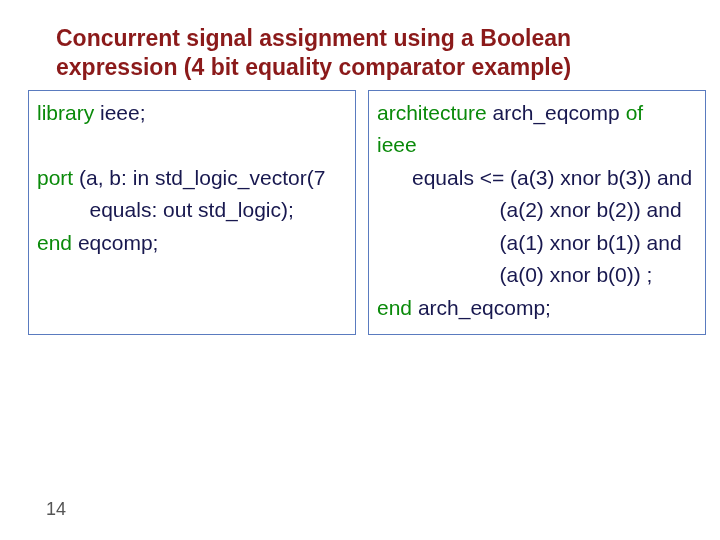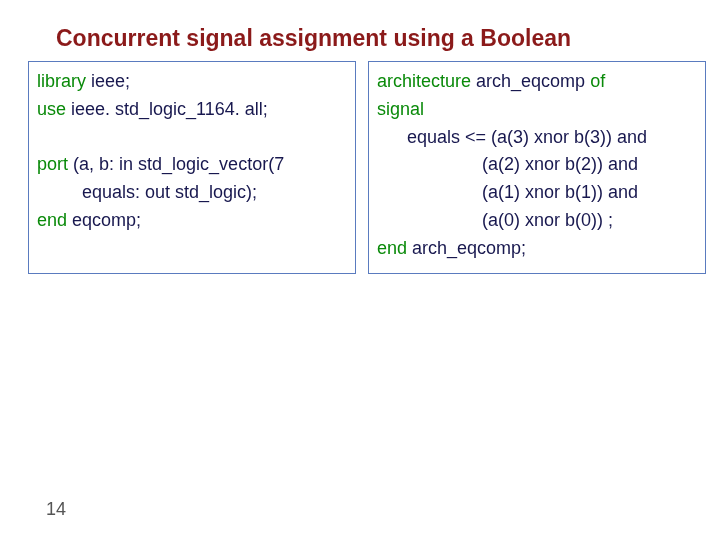--- a/index.html
+++ b/index.html
@@ -22,21 +22,21 @@
   }
   .panels {
     display: flex;
     gap: 12px;
     padding: 0 28px;
   }
   .code-box {
     border: 1px solid #5a7bbf;
     padding: 6px 8px 10px 8px;
     font-family: "Segoe UI", Arial, sans-serif;
-    font-size: 18px;
+    font-size: 21px;
     line-height: 1.55;
     flex: 1;
   }
   .code-box.left { flex: 0 0 310px; }
   .code-box.right { flex: 0 0 320px; }
   .line { white-space: pre; }
   .kw { color: #0a8a0a; }
   .tx { color: #18184f; }
   .pn {
     position: absolute;
@@ -45,36 +45,36 @@
     font-size: 18px;
     color: #555;
     font-family: Arial, sans-serif;
   }
 </style>
 </head>
 <body>
 
 <div class="title">
   <span>Concurrent signal assignment using a Boolean</span><br>
+  <span>expression (4 bit equality comparator example)</span>
 </div>
 
 <div class="panels">
 
   <div class="code-box left">
     <div class="line"><span class="kw">library</span><span class="tx"> ieee;</span></div>
-    <div class="line"><span class="kw">use</span><span class="tx"> ieee. std_logic_1164. all;</span></div>
     <div class="line"><span> </span></div>
     <div class="line"><span class="kw">port</span><span class="tx"> (a, b: in std_logic_vector(7</span></div>
     <div class="line"><span class="tx">         equals: out std_logic);</span></div>
     <div class="line"><span class="kw">end</span><span class="tx"> eqcomp;</span></div>
   </div>
 
   <div class="code-box right">
     <div class="line"><span class="kw">architecture</span><span class="tx"> arch_eqcomp </span><span class="kw">of</span></div>
-    <div class="line"><span class="kw">signal</span></div>
+    <div class="line"><span class="kw">ieee</span></div>
     <div class="line"><span class="tx">      equals &lt;= (a(3) xnor b(3)) and</span></div>
     <div class="line"><span class="tx">                     (a(2) xnor b(2)) and</span></div>
     <div class="line"><span class="tx">                     (a(1) xnor b(1)) and</span></div>
     <div class="line"><span class="tx">                     (a(0) xnor b(0)) ;</span></div>
     <div class="line"><span class="kw">end</span><span class="tx"> arch_eqcomp;</span></div>
   </div>
 
 </div>
 
 <div class="pn">14</div>

